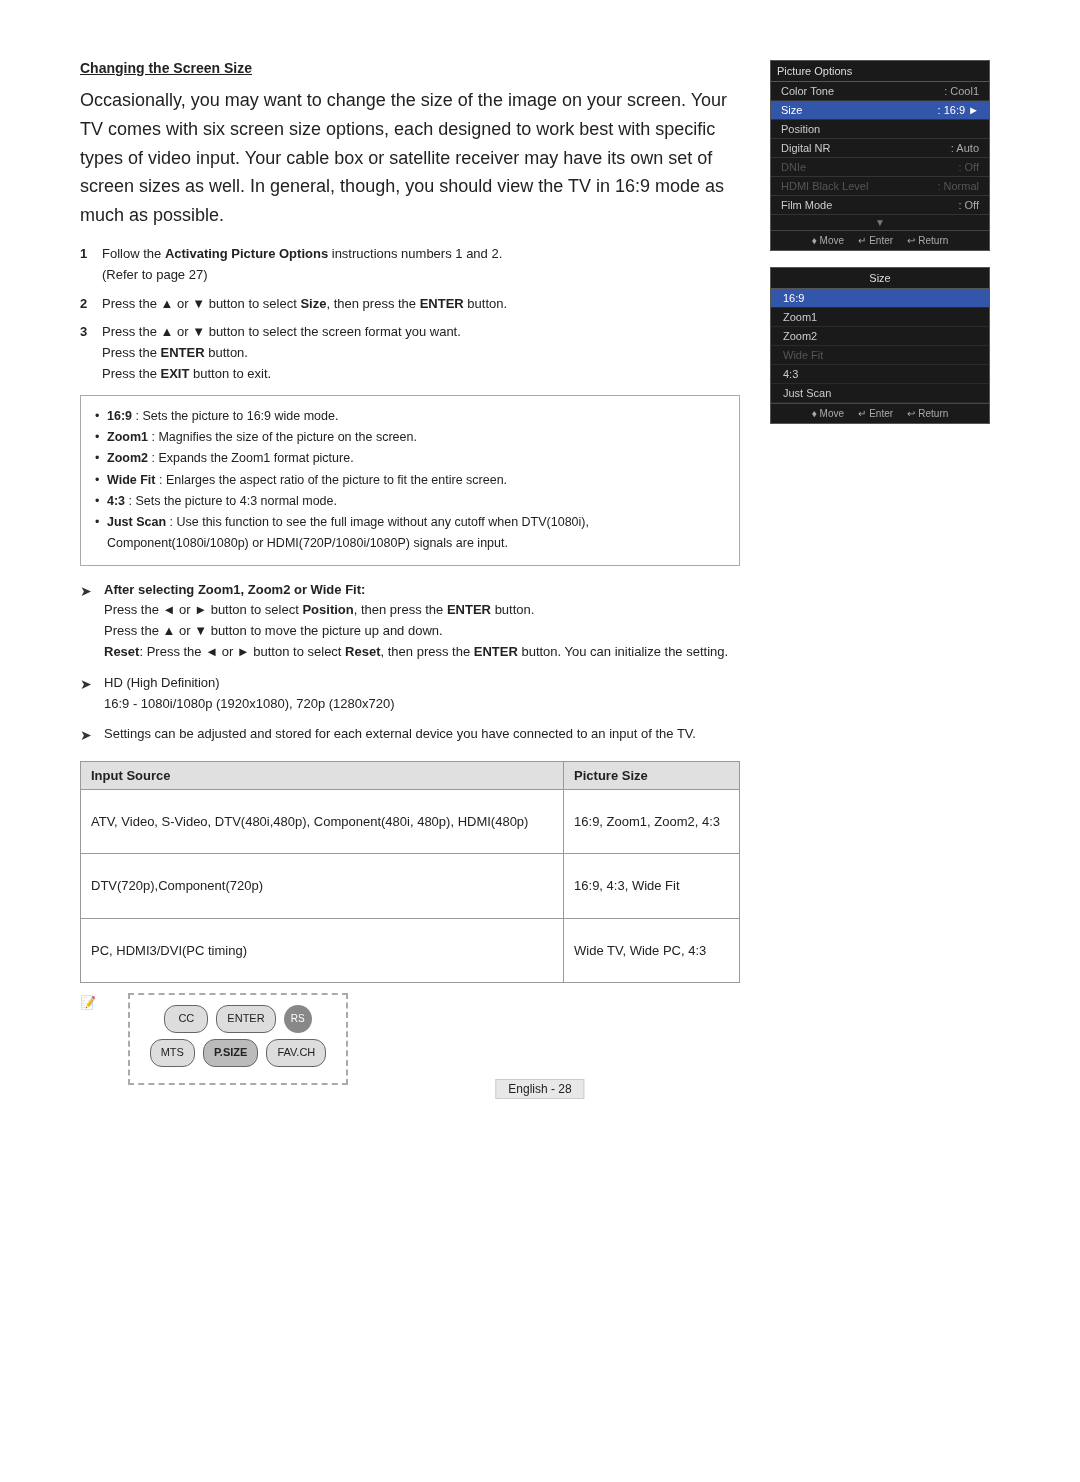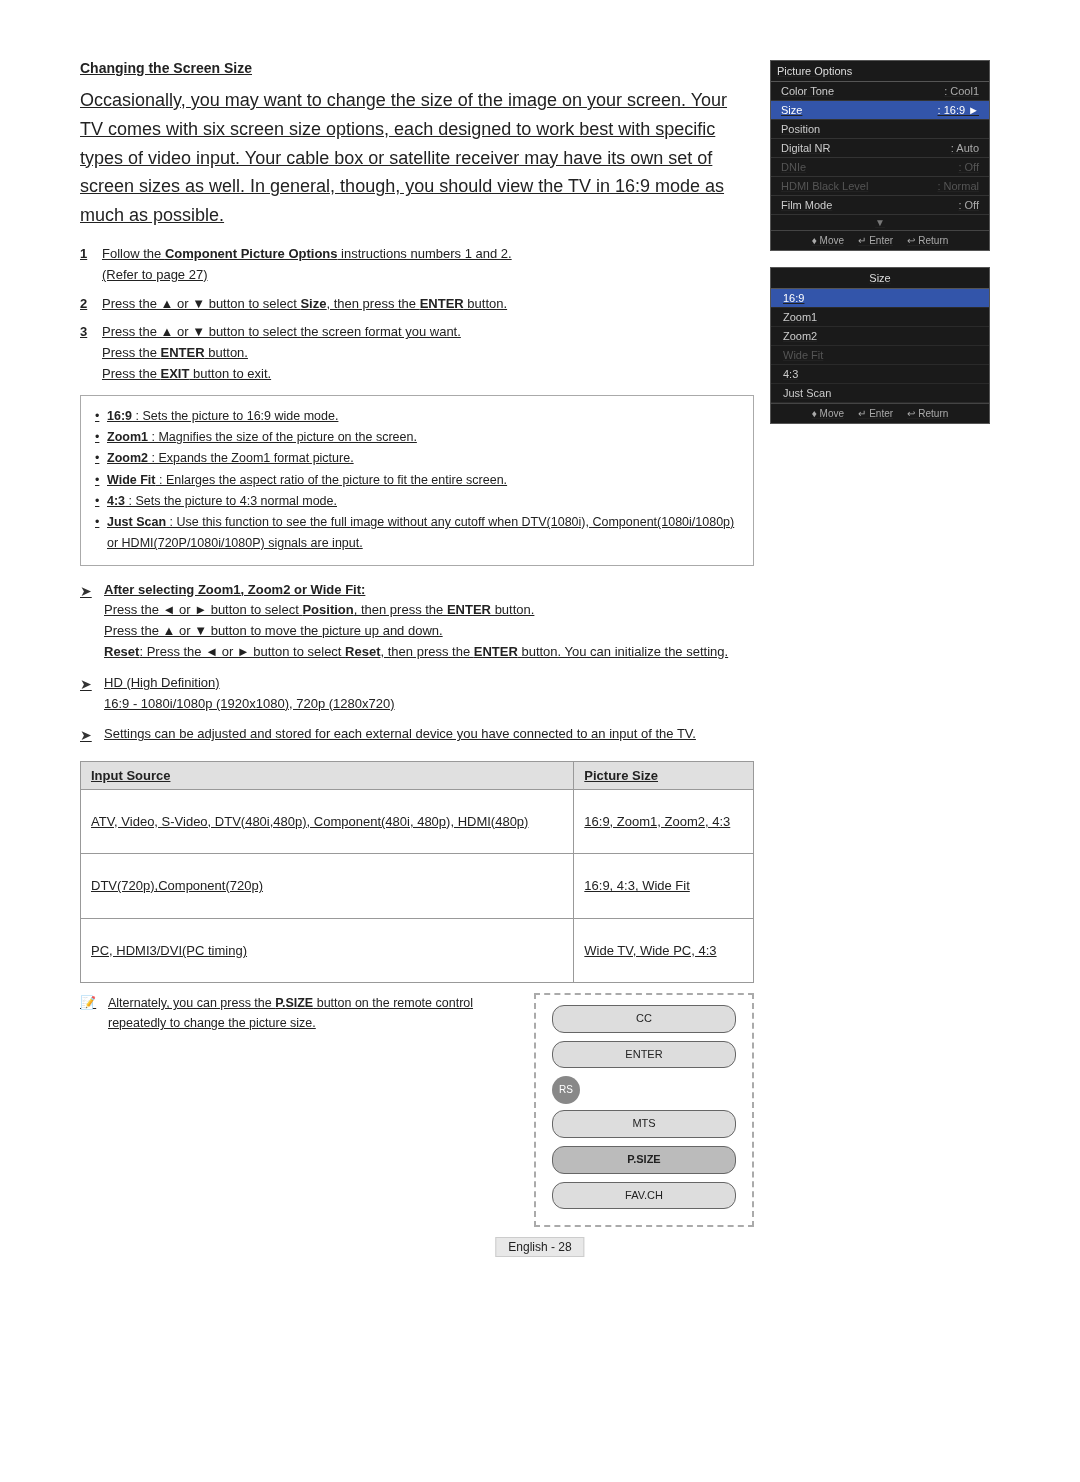--- a/index.html
+++ b/index.html
@@ -11,22 +11,21 @@
       font-size: 14px;
       color: #222;
       position: relative;
     }
     .page {
       padding: 60px 80px 60px 80px;
       position: relative;
     }
     .main-content {
       display: flex;
-      gap: 16px;
-      text-decoration: underline;
+      gap: 30px;
     }
     .left-column {
       flex: 1;
     }
     .right-column {
       width: 230px;
       flex-shrink: 0;
     }
 
     
@@ -121,21 +120,21 @@
       line-height: 1.6;
     }
     .note-icon {
       min-width: 18px;
       font-size: 13px;
     }
 
     
     .page-number {
       position: absolute;
-      bottom: 30px;
+      bottom: 46px;
       left: 50%;
       transform: translateX(-50%);
       font-size: 12px;
       border: 1px solid #ccc;
       padding: 2px 12px;
       background: #e8e8e8;
     }
 
     
     .menu-box {
@@ -221,21 +220,20 @@
       border: 2px dashed #aaa;
       padding: 10px 16px;
       width: 220px;
       display: inline-block;
     }
     .remote-row {
       display: flex;
       gap: 8px;
       justify-content: center;
       margin-bottom: 6px;
-      flex-direction: column;
     }
     .remote-btn {
       border: 1px solid #666;
       border-radius: 12px;
       padding: 4px 10px;
       font-size: 11px;
       background: #ddd;
       color: #222;
       min-width: 44px;
       text-align: center;
@@ -267,21 +265,21 @@
 
       <div class="section-title">Changing the Screen Size</div>
 
       <p class="intro-text">Occasionally, you may want to change the size of the image on your screen. Your TV comes with six screen size options, each designed to work best with specific types of video input. Your cable box or satellite receiver may have its own set of screen sizes as well. In general, though, you should view the TV in 16:9 mode as much as possible.</p>
 
       <div class="steps">
 
         <div class="step">
           <span class="step-num">1</span>
           <span>
-            Follow the <strong>Component Picture Options</strong> instructions numbers 1 and 2.<br>(Refer to page 27)
+            Follow the <strong>Activating Picture Options</strong> instructions numbers 1 and 2.<br>(Refer to page 27)
           </span>
         </div>
 
         <div class="step">
           <span class="step-num">2</span>
           <span>
             Press the ▲ or ▼ button to select <strong>Size</strong>, then press the <strong>ENTER</strong> button.
           </span>
         </div>
 
@@ -366,23 +364,20 @@
           </tr>
           <tr>
             <td>PC, HDMI3/DVI(PC timing)</td>
             <td>Wide TV, Wide PC, 4:3</td>
           </tr>
         </tbody>
       </table>
 
       <div class="note-section">
         <span class="note-icon">📝</span>
-        <span>
-          Alternately, you can press the <strong>P.SIZE</strong> button on the remote control repeatedly to change the picture size.
-        </span>
 
         <div style="margin-left: 20px;">
           <div class="remote-box">
             <div class="remote-row">
               <div class="remote-btn">CC</div>
               <div class="remote-btn">ENTER</div>
               <div class="remote-icon">RS</div>
             </div>
             <div class="remote-row">
               <div class="remote-btn">MTS</div>

